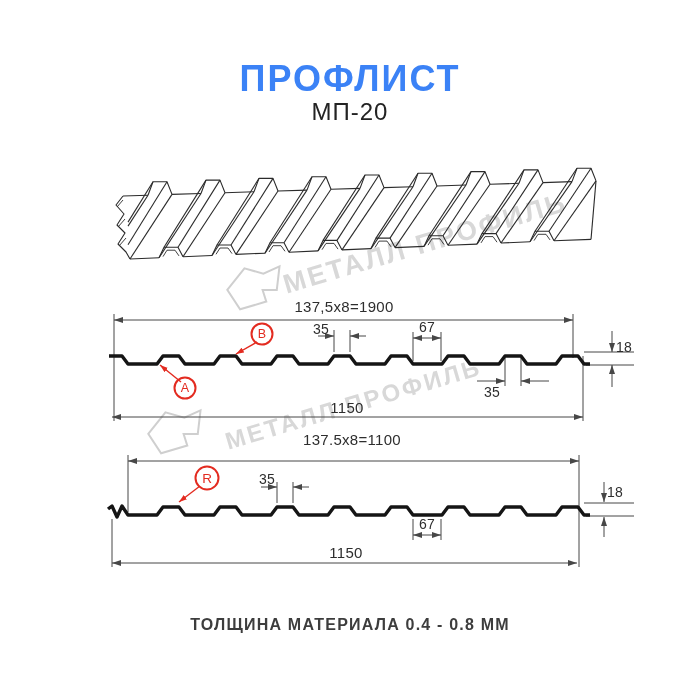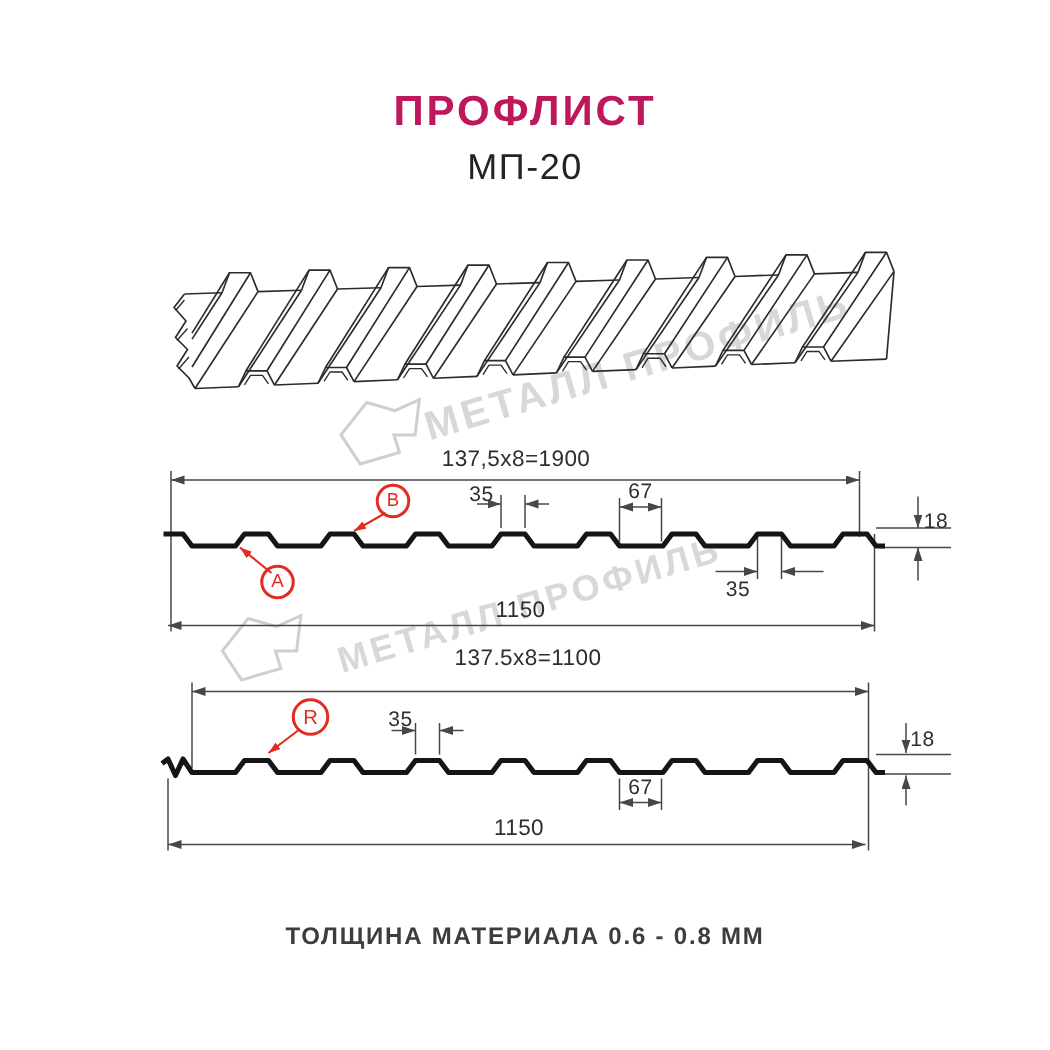--- a/index.html
+++ b/index.html
@@ -3,21 +3,21 @@
 <meta charset="utf-8">
 <style>
   html,body{margin:0;padding:0;}
   body{
     width:700px;height:700px;position:relative;overflow:hidden;
     background:#ffffff;font-family:"Liberation Sans",sans-serif;
     --accent:#e32b20;--line:#474747;--profile:#151515;--wm:#d8d8d8;
   }
   .page-title{
     position:absolute;left:0;right:0;top:58px;text-align:center;
-    font-size:28px;font-weight:700;letter-spacing:2px;color:#be185d;
+    font-size:36px;font-weight:700;letter-spacing:2px;color:#3b82f6;
   }
   .page-subtitle{
     position:absolute;left:0;right:0;top:98px;text-align:center;
     font-size:24px;font-weight:400;letter-spacing:1px;color:#232323;
   }
   .page-footer{
     position:absolute;left:0;right:0;top:616px;text-align:center;
     font-size:16px;font-weight:700;letter-spacing:1.2px;color:#3d3d3d;
   }
   .dim{
@@ -214,13 +214,13 @@
 <span class="mark" style="left:185px;top:388px;">A</span>
 <span class="mark" style="left:262px;top:334px;">B</span>
 
 <span class="dim big" style="left:352px;top:439px;">137.5x8=1100</span>
 <span class="dim" style="left:267px;top:479px;">35</span>
 <span class="dim" style="left:427px;top:524px;">67</span>
 <span class="dim" style="left:615px;top:492px;">18</span>
 <span class="dim big" style="left:346px;top:552px;">1150</span>
 <span class="mark lg" style="left:207px;top:478px;">R</span>
 
-<div class="page-footer">ТОЛЩИНА МАТЕРИАЛА 0.6 - 0.8 ММ</div>
+<div class="page-footer">ТОЛЩИНА МАТЕРИАЛА 0.4 - 0.8 ММ</div>
 
 </body></html>

